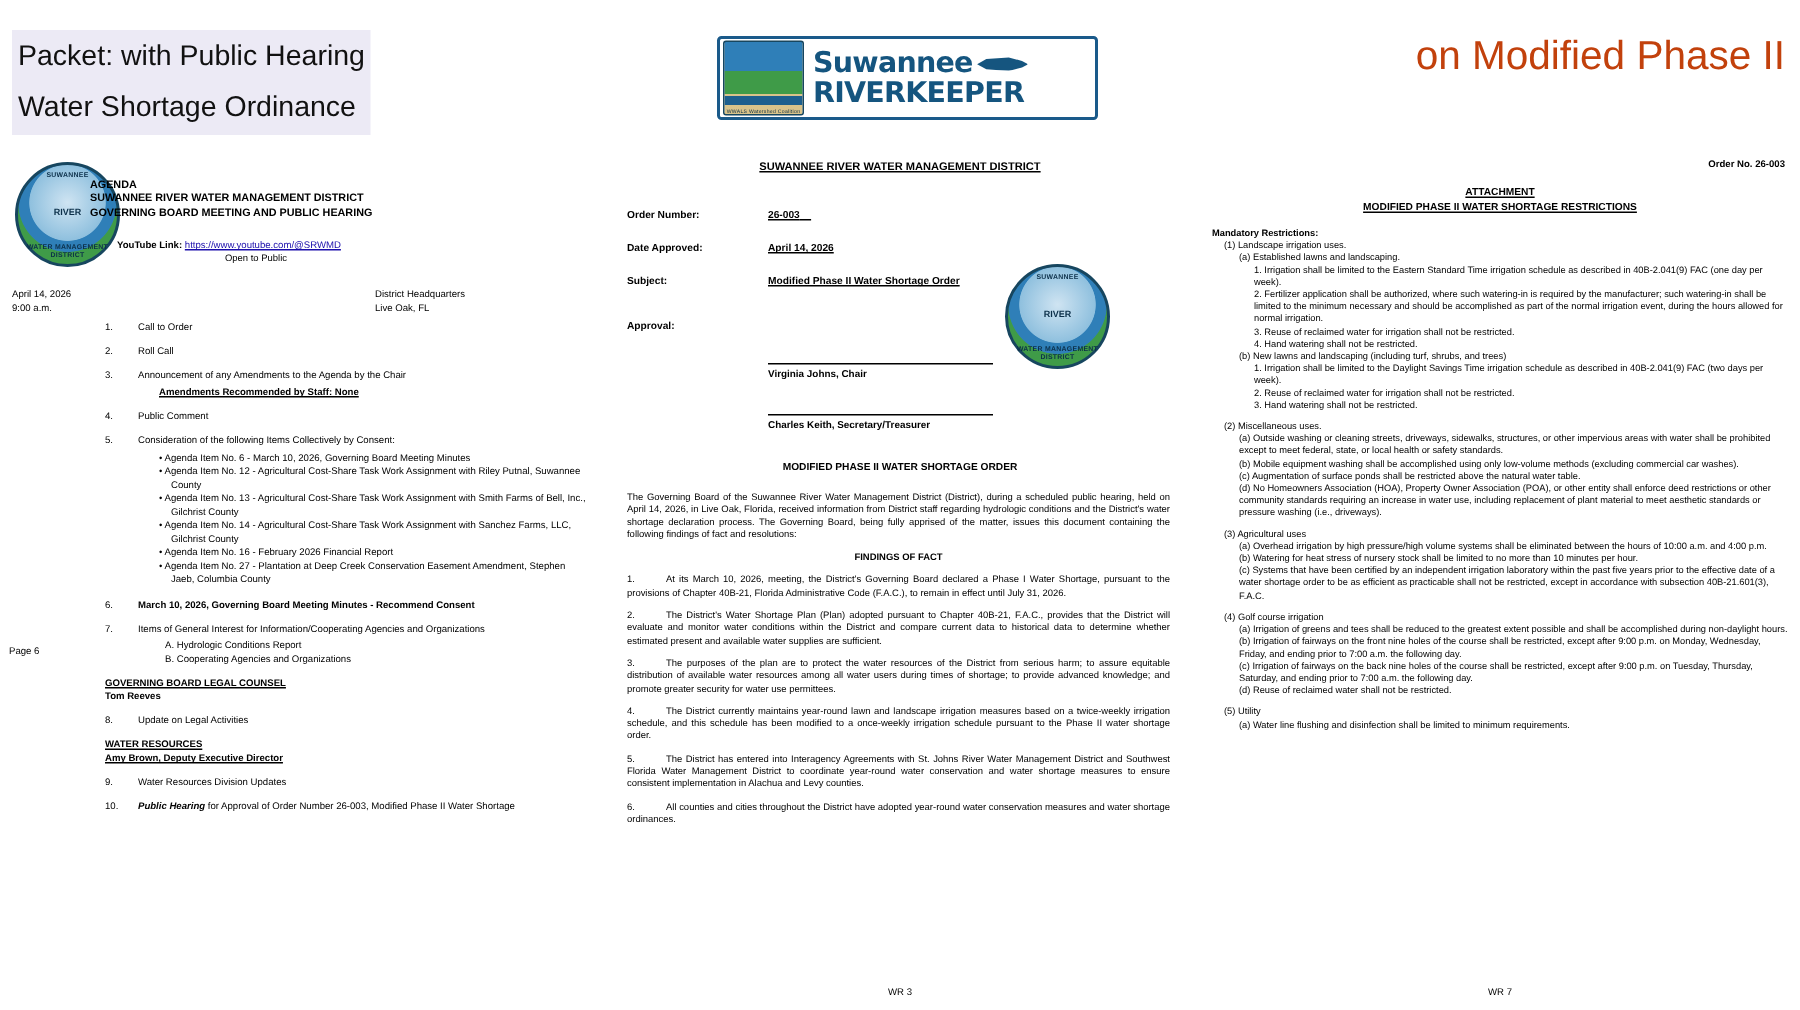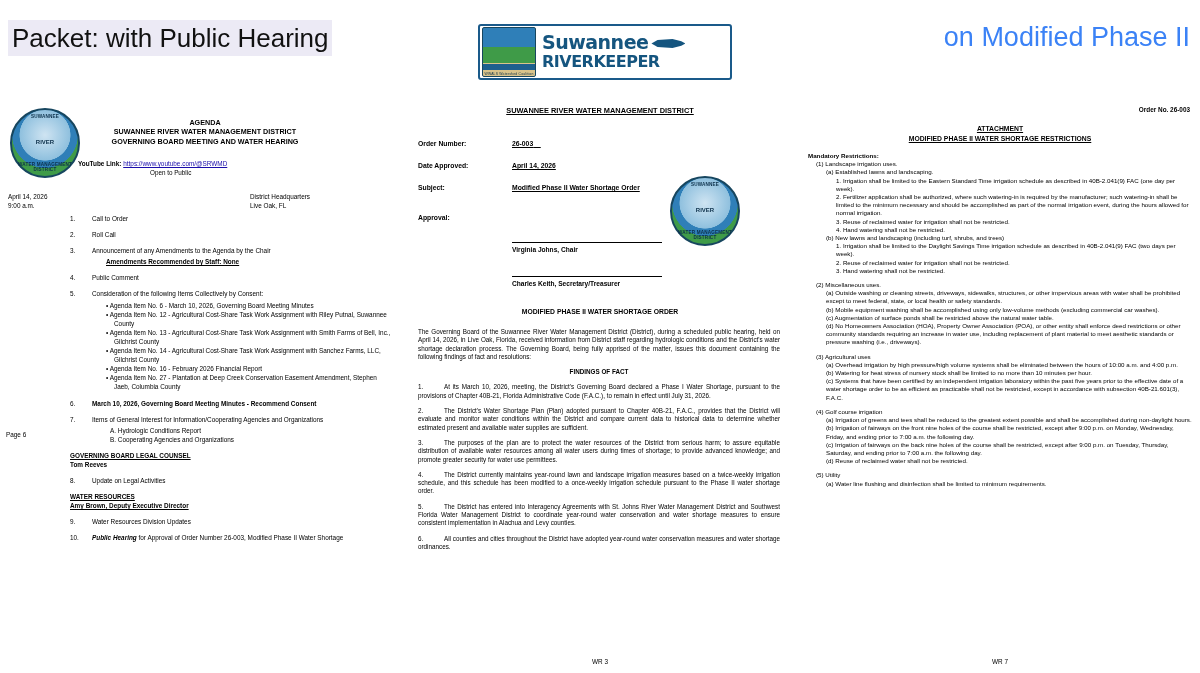--- a/index.html
+++ b/index.html
@@ -10,30 +10,30 @@
     color:#000;
     overflow:hidden;
     position:relative;
   }
   .banner{
     position:absolute;top:0;left:0;width:1200px;height:96px;
     background:#ffffff;
   }
   .banner-left{
     position:absolute;left:8px;top:20px;
-    font-size:26px;line-height:34px;
+    font-size:19px;line-height:34px;
     color:#111;
     background:#eceaf5;
     padding:1px 4px;
   }
   .banner-left span{display:block;background:#eceaf5;}
   .banner-right{
     position:absolute;right:10px;top:20px;
     font-size:27px;line-height:34px;
-    color:#3b82f6;text-align:right;
+    color:#c2410c;text-align:right;
   }
   .banner-right span{display:block;}
   .logo-wrap{
     position:absolute;left:478px;top:24px;width:250px;height:52px;
     border:2px solid #1a5a8a;border-radius:3px;background:#fff;
     display:flex;align-items:center;
   }
   .logo-badge{
     width:52px;height:48px;margin-left:2px;
     background:linear-gradient(#2f7fb8 0%, #2f7fb8 40%, #3f9b48 40%, #3f9b48 72%, #d9c38a 72%);
@@ -50,21 +50,21 @@
     letter-spacing:.2px;
   }
   .logo-text{
     margin-left:6px;line-height:20px;
   }
   .logo-text .l1,.logo-text .l2{
     font-family:"DejaVu Sans", sans-serif;
     font-weight:bold;color:#15557f;letter-spacing:-0.5px;
   }
   .logo-text .l1{font-size:19px;}
-  .logo-text .l2{font-size:16px;}
+  .logo-text .l2{font-size:19px;}
   .fish{
     display:inline-block;width:34px;height:9px;
     background:#15557f;
     clip-path:polygon(0% 50%,18% 12%,62% 0%,88% 26%,100% 50%,88% 74%,62% 100%,18% 88%);
     margin-left:3px;vertical-align:middle;
   }
 
   .pages{position:absolute;top:96px;left:0;width:1200px;height:577px;}
   .page{position:absolute;top:0;height:577px;background:#fff;overflow:hidden;}
   .page.p1{left:0;width:400px;}
@@ -83,21 +83,21 @@
   }
   .seal .seal-top{top:4px;}
   .seal .seal-bot{bottom:4px;}
   .seal .seal-mid{
     position:absolute;left:0;right:0;top:44%;text-align:center;
     font-size:6px;color:#0b2f49;font-weight:bold;
   }
 
   
   .p1 .seal{left:10px;top:12px;width:66px;height:66px;}
-  .p1 .hdr{position:absolute;left:60px;top:22px;width:290px;text-align:center;}
+  .p1 .hdr{position:absolute;left:60px;top:22px;width:290px;}
   .p1 .hdr .t{font-size:7.2px;font-weight:bold;line-height:9.4px;}
   .p1 .yt{position:absolute;left:78px;top:64px;font-size:6.4px;font-weight:bold;}
   .p1 .yt a{color:#1a0dab;text-decoration:underline;font-weight:normal;}
   .p1 .ytsub{position:absolute;left:150px;top:73px;font-size:6.3px;}
   .p1 .datecol{position:absolute;left:8px;top:96px;font-size:6.4px;line-height:9px;}
   .p1 .hqcol{position:absolute;left:250px;top:96px;font-size:6.4px;line-height:9px;}
   .p1 .agenda{position:absolute;left:70px;top:118px;width:322px;font-size:6.4px;line-height:9.1px;}
   .p1 .agenda .item{position:relative;margin-bottom:7px;padding-left:22px;}
   .p1 .agenda .num{position:absolute;left:0;top:0;width:16px;}
   .p1 .agenda .sub{margin:2px 0 0 14px;}
@@ -136,20 +136,21 @@
   .p3 .lvl3{margin-left:28px;}
   .p3 .grp{margin-bottom:6px;}
   .p3 .foot{position:absolute;left:0;right:0;bottom:8px;text-align:center;font-size:6.4px;}
 </style>
 </head>
 <body>
 
 <div class="banner">
   <div class="banner-left">
     <span>Packet: with Public Hearing</span>
+    <span>Water Shortage Ordinance</span>
   </div>
   <div class="logo-wrap">
     <div class="logo-badge">
       <div class="badge-txt">WWALS Watershed Coalition</div>
     </div>
     <div class="logo-text">
       <div class="l1"><span>Suwannee</span><span class="fish"></span></div>
       <div class="l2"><span>RIVERKEEPER</span></div>
     </div>
   </div>
@@ -163,21 +164,21 @@
   <div class="page p1">
     <div class="seal">
       <div class="seal-top">SUWANNEE</div>
       <div class="seal-mid">RIVER</div>
       <div class="seal-bot">WATER MANAGEMENT DISTRICT</div>
     </div>
 
     <div class="hdr">
       <div class="t">AGENDA</div>
       <div class="t">SUWANNEE RIVER WATER MANAGEMENT DISTRICT</div>
-      <div class="t">GOVERNING BOARD MEETING AND WATER HEARING</div>
+      <div class="t">GOVERNING BOARD MEETING AND PUBLIC HEARING</div>
     </div>
 
     <div class="yt">
       <span>YouTube Link:</span>
       <a href="#">https://www.youtube.com/@SRWMD</a>
     </div>
     <div class="ytsub">Open to Public</div>
 
     <div class="datecol">
       <div>April 14, 2026</div>

